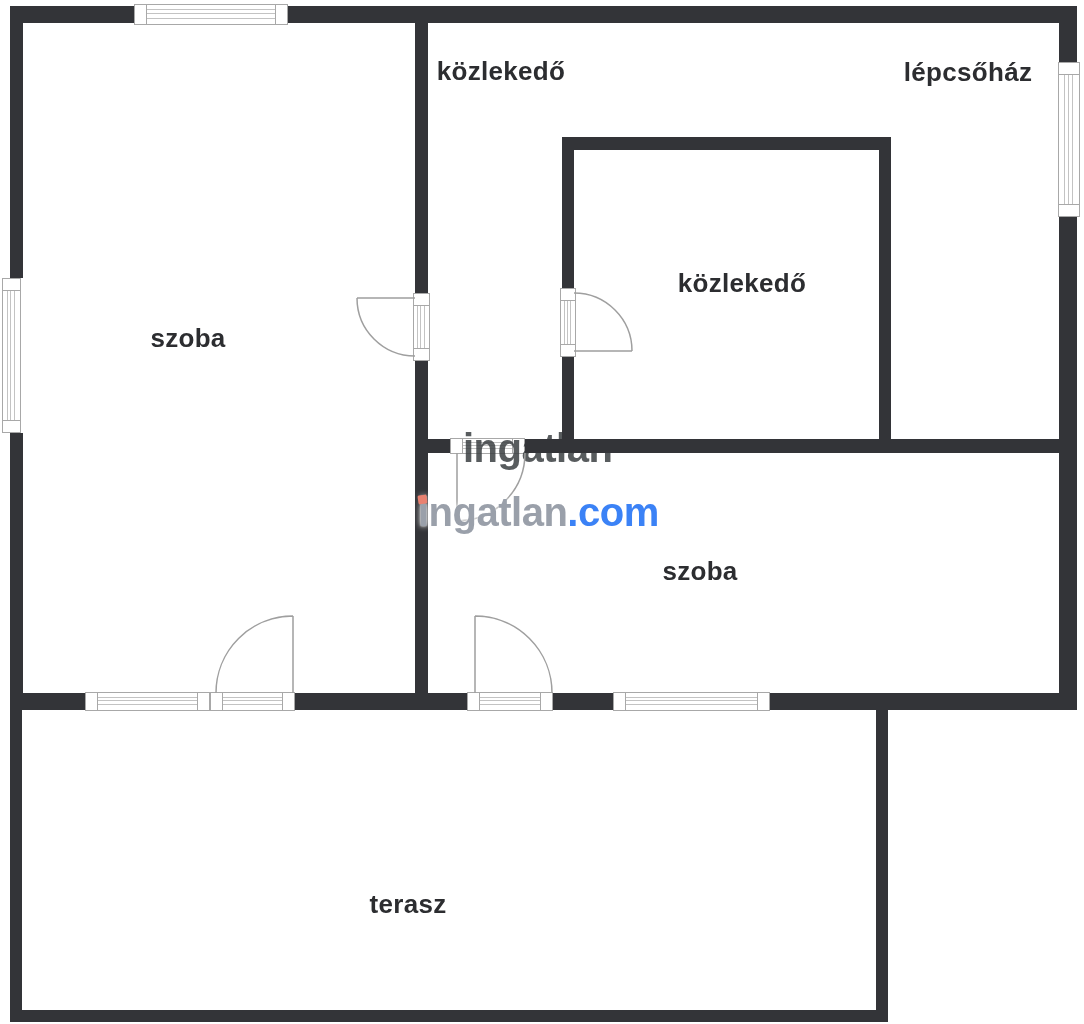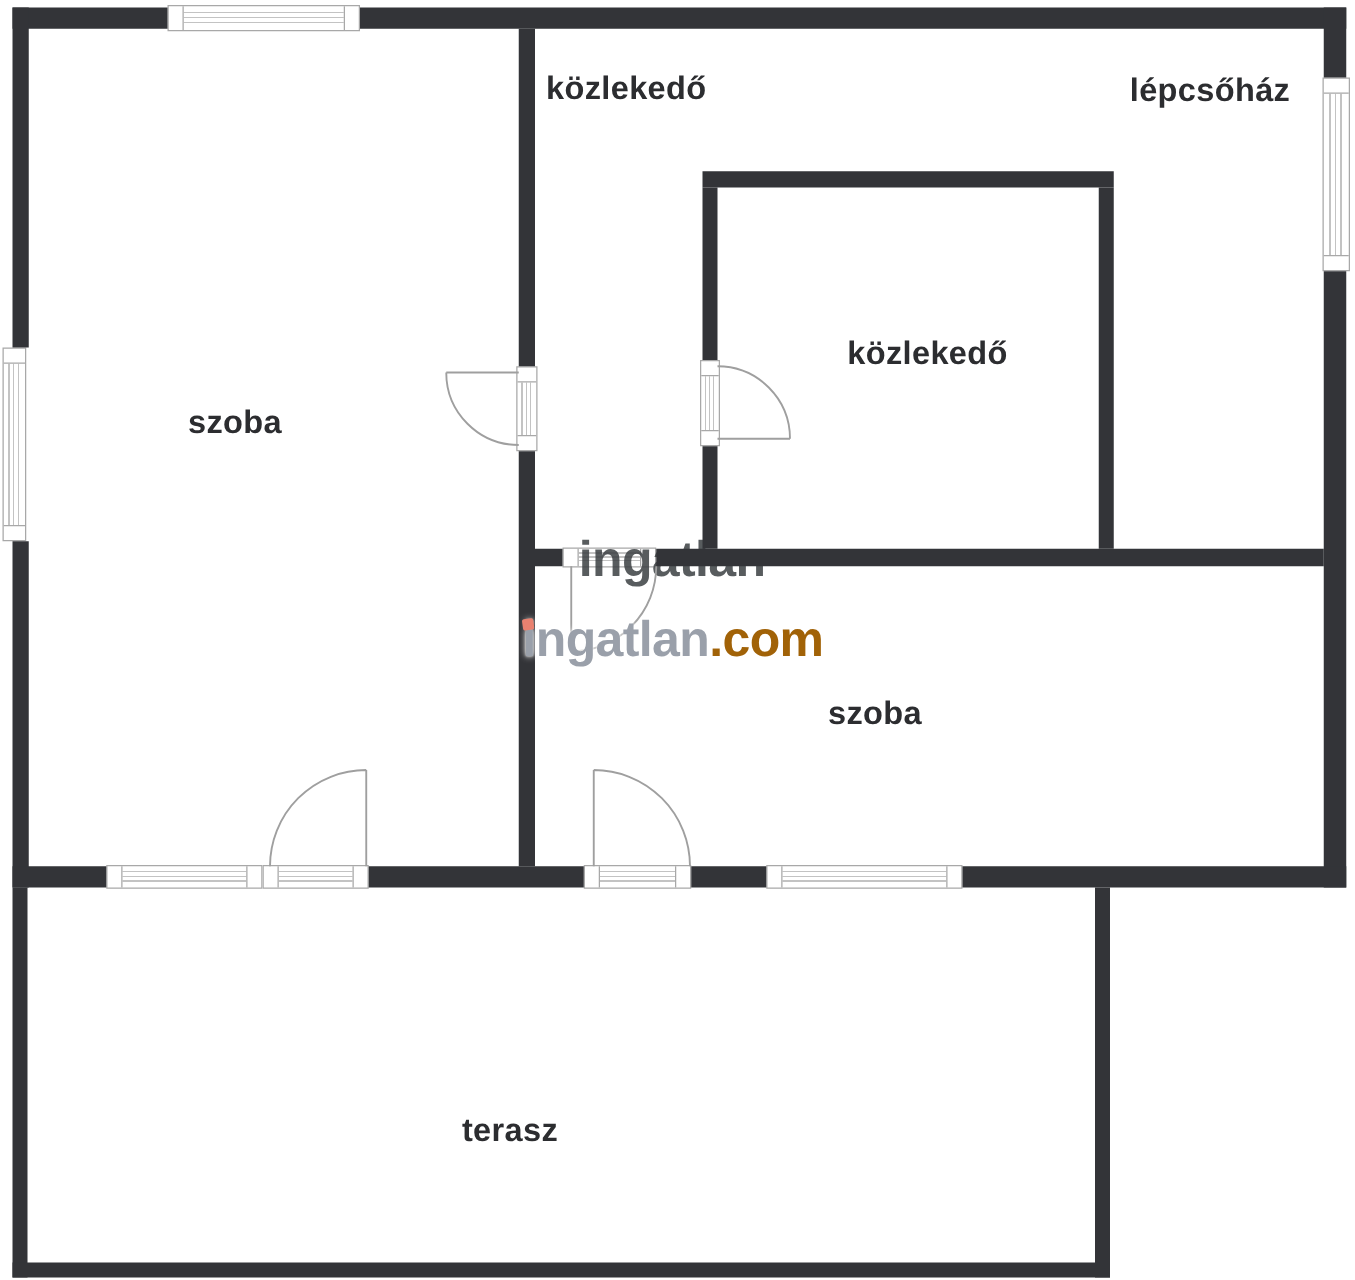--- a/index.html
+++ b/index.html
@@ -116,21 +116,21 @@
   <div class="room-label" style="left: 188px; top: 338px;">szoba</div>
   <div class="room-label" style="left: 501px; top: 71px;">közlekedő</div>
   <div class="room-label" style="left: 968px; top: 72px;">lépcsőház</div>
   <div class="room-label" style="left: 742px; top: 283px;">közlekedő</div>
   <div class="room-label" style="left: 700px; top: 571px;">szoba</div>
   <div class="room-label" style="left: 408px; top: 904px;">terasz</div>
 
   <div id="wm-fragment" style="color: rgb(60, 64, 67);">ingatlan</div>
 
   <div id="watermark">
-    <span style="color: rgb(154, 160, 170);">ingatlan</span><span style="color: #a16207;">.com</span>
+    <span style="color: rgb(154, 160, 170);">ingatlan</span><span style="color: #3b82f6;">.com</span>
   </div>
   <div id="wm-dot" style="background: rgb(233, 129, 112);"></div>
 <div class="wall" style="left: 10px; top: 6px; width: 124px; height: 17px; background: rgb(51, 52, 56);"></div>
     <div class="wall" style="left: 288px; top: 6px; width: 789px; height: 17px; background: rgb(51, 52, 56);"></div>
     <div class="wall" style="left: 10px; top: 6px; width: 13px; height: 272px; background: rgb(51, 52, 56);"></div>
     <div class="wall" style="left: 10px; top: 433px; width: 13px; height: 277px; background: rgb(51, 52, 56);"></div>
     <div class="wall" style="left: 1059px; top: 6px; width: 18px; height: 56px; background: rgb(51, 52, 56);"></div>
     <div class="wall" style="left: 1059px; top: 217px; width: 18px; height: 493px; background: rgb(51, 52, 56);"></div>
     <div class="wall" style="left: 10px; top: 693px; width: 75px; height: 17px; background: rgb(51, 52, 56);"></div>
     <div class="wall" style="left: 295px; top: 693px; width: 172px; height: 17px; background: rgb(51, 52, 56);"></div>

